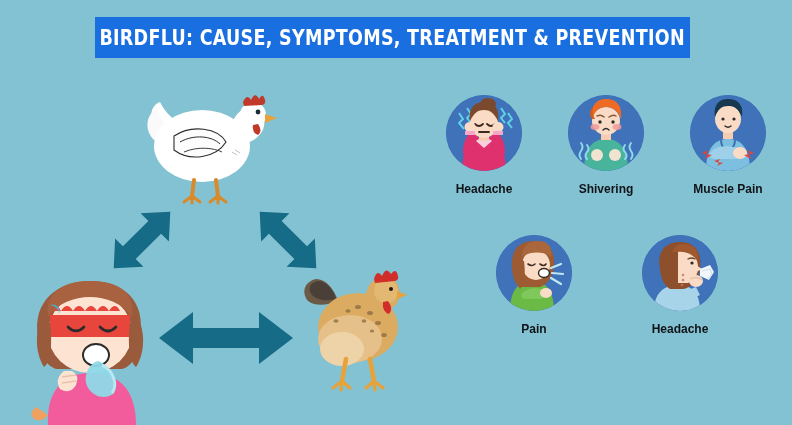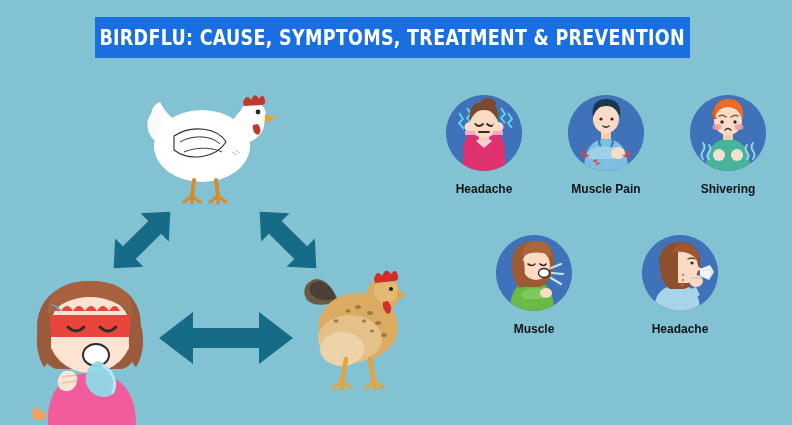--- a/index.html
+++ b/index.html
@@ -276,53 +276,20 @@
           </svg>
         </div>
         <div class="symptom-label">Headache</div>
       </div>
 
       <div class="symptom-item">
         <div class="symptom-circle">
           <svg width="76" height="76" viewBox="0 0 76 76">
             <circle cx="38" cy="38" r="38" fill="#3f72b8"></circle>
 
-            <path d="M16 76 C16 54 24 44 38 44 C52 44 60 54 60 76 Z" fill="#7dbfe0"></path>
-
-            <path d="M31 45 C31 58 45 58 45 45" fill="none" stroke="#3a6fa8" stroke-width="2"></path>
-
-            <rect x="33" y="34" width="10" height="10" fill="#f6cbaf"></rect>
-
-            <ellipse cx="38" cy="24" rx="13" ry="14" fill="#fadcc6"></ellipse>
-
-            <path d="M25 22 C23 8 31 4 38 4 C46 4 54 8 52 22 C48 13 44 11 38 11 C32 11 28 14 25 22 Z" fill="#17384f"></path>
-
-            <circle cx="33" cy="24" r="1.6" fill="#2b2b2b"></circle>
-            <circle cx="44" cy="24" r="1.6" fill="#2b2b2b"></circle>
-
-            <path d="M35 31 q3 2.5 6 0" fill="none" stroke="#2b2b2b" stroke-width="1.4" stroke-linecap="round"></path>
-
-            <path d="M20 58 C26 50 40 50 50 54 C54 58 50 64 44 64 L26 64 C20 64 18 61 20 58 Z" fill="#9fd0ea"></path>
-            <ellipse cx="50" cy="58" rx="7" ry="6" fill="#fadcc6"></ellipse>
-
-            <g fill="#e0443c">
-              <path d="M12 58 l7 -3 l-3 4 l6 1 l-7 4 l2 -4 z"></path>
-              <path d="M64 58 l-7 -3 l3 4 l-6 1 l7 4 l-2 -4 z"></path>
-              <path d="M24 66 l6 -2 l-2 3 l5 1 l-6 3 l2 -3 z"></path>
-            </g>
-          </svg>
-        </div>
-        <div class="symptom-label">Muscle Pain</div>
-      </div>
-
-      <div class="symptom-item">
-        <div class="symptom-circle">
-          <svg width="76" height="76" viewBox="0 0 76 76">
-            <circle cx="38" cy="38" r="38" fill="#3f72b8"></circle>
-
             <path d="M16 76 C16 54 24 44 38 44 C52 44 60 54 60 76 Z" fill="#49b49c"></path>
 
             <ellipse cx="29" cy="60" rx="6" ry="6" fill="#f0e3cf"></ellipse>
             <ellipse cx="47" cy="60" rx="6" ry="6" fill="#f0e3cf"></ellipse>
 
             <rect x="33" y="36" width="10" height="9" fill="#f6cbaf"></rect>
 
             <ellipse cx="38" cy="26" rx="14" ry="14" fill="#fadcc6"></ellipse>
 
             <path d="M24 24 C22 9 30 4 38 4 C47 4 55 9 53 24 C50 16 45 12 38 12 C31 12 27 16 24 24 Z" fill="#ef6b24"></path>
@@ -343,20 +310,53 @@
               <path d="M13 48 q3 4 0 8 q-3 4 0 8"></path>
               <path d="M19 50 q3 4 0 7 q-3 4 0 7"></path>
               <path d="M63 48 q-3 4 0 8 q3 4 0 8"></path>
               <path d="M57 50 q-3 4 0 7 q3 4 0 7"></path>
             </g>
           </svg>
         </div>
         <div class="symptom-label">Shivering</div>
       </div>
 
+      <div class="symptom-item">
+        <div class="symptom-circle">
+          <svg width="76" height="76" viewBox="0 0 76 76">
+            <circle cx="38" cy="38" r="38" fill="#3f72b8"></circle>
+
+            <path d="M16 76 C16 54 24 44 38 44 C52 44 60 54 60 76 Z" fill="#7dbfe0"></path>
+
+            <path d="M31 45 C31 58 45 58 45 45" fill="none" stroke="#3a6fa8" stroke-width="2"></path>
+
+            <rect x="33" y="34" width="10" height="10" fill="#f6cbaf"></rect>
+
+            <ellipse cx="38" cy="24" rx="13" ry="14" fill="#fadcc6"></ellipse>
+
+            <path d="M25 22 C23 8 31 4 38 4 C46 4 54 8 52 22 C48 13 44 11 38 11 C32 11 28 14 25 22 Z" fill="#17384f"></path>
+
+            <circle cx="33" cy="24" r="1.6" fill="#2b2b2b"></circle>
+            <circle cx="44" cy="24" r="1.6" fill="#2b2b2b"></circle>
+
+            <path d="M35 31 q3 2.5 6 0" fill="none" stroke="#2b2b2b" stroke-width="1.4" stroke-linecap="round"></path>
+
+            <path d="M20 58 C26 50 40 50 50 54 C54 58 50 64 44 64 L26 64 C20 64 18 61 20 58 Z" fill="#9fd0ea"></path>
+            <ellipse cx="50" cy="58" rx="7" ry="6" fill="#fadcc6"></ellipse>
+
+            <g fill="#e0443c">
+              <path d="M12 58 l7 -3 l-3 4 l6 1 l-7 4 l2 -4 z"></path>
+              <path d="M64 58 l-7 -3 l3 4 l-6 1 l7 4 l-2 -4 z"></path>
+              <path d="M24 66 l6 -2 l-2 3 l5 1 l-6 3 l2 -3 z"></path>
+            </g>
+          </svg>
+        </div>
+        <div class="symptom-label">Muscle Pain</div>
+      </div>
+
     </div>
 
     <div id="symptom-row-bottom" class="symptom-row">
 
       <div class="symptom-item">
         <div class="symptom-circle">
           <svg width="76" height="76" viewBox="0 0 76 76">
             <circle cx="38" cy="38" r="38" fill="#3f72b8"></circle>
 
             <path d="M14 76 C14 56 22 46 36 46 C50 46 58 56 58 76 Z" fill="#6cba46"></path>
@@ -377,21 +377,21 @@
             <g fill="none" stroke="#bfe8f4" stroke-width="2.2" stroke-linecap="round">
               <path d="M55 33 l10 -4"></path>
               <path d="M56 38 l11 1"></path>
               <path d="M55 43 l10 6"></path>
             </g>
 
             <path d="M26 58 C32 52 44 52 50 56 C52 60 48 64 42 64 L30 64 C26 64 24 61 26 58 Z" fill="#7fc95c"></path>
             <ellipse cx="50" cy="58" rx="6" ry="5" fill="#fadcc6"></ellipse>
           </svg>
         </div>
-        <div class="symptom-label">Muscle</div>
+        <div class="symptom-label">Pain</div>
       </div>
 
       <div class="symptom-item">
         <div class="symptom-circle">
           <svg width="76" height="76" viewBox="0 0 76 76">
             <circle cx="38" cy="38" r="38" fill="#3f72b8"></circle>
 
             <path d="M12 76 C12 58 22 50 36 50 C50 50 58 58 58 76 Z" fill="#a8d4ea"></path>
 
             <path d="M18 34 C14 14 26 6 40 7 C54 8 60 18 58 34 C56 46 48 54 40 54 L28 54 C22 50 19 44 18 34 Z" fill="#8d4f2c"></path>

